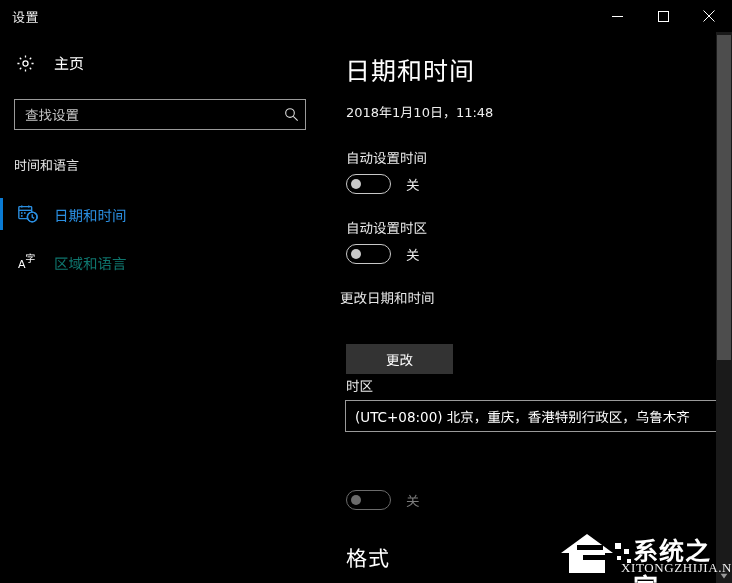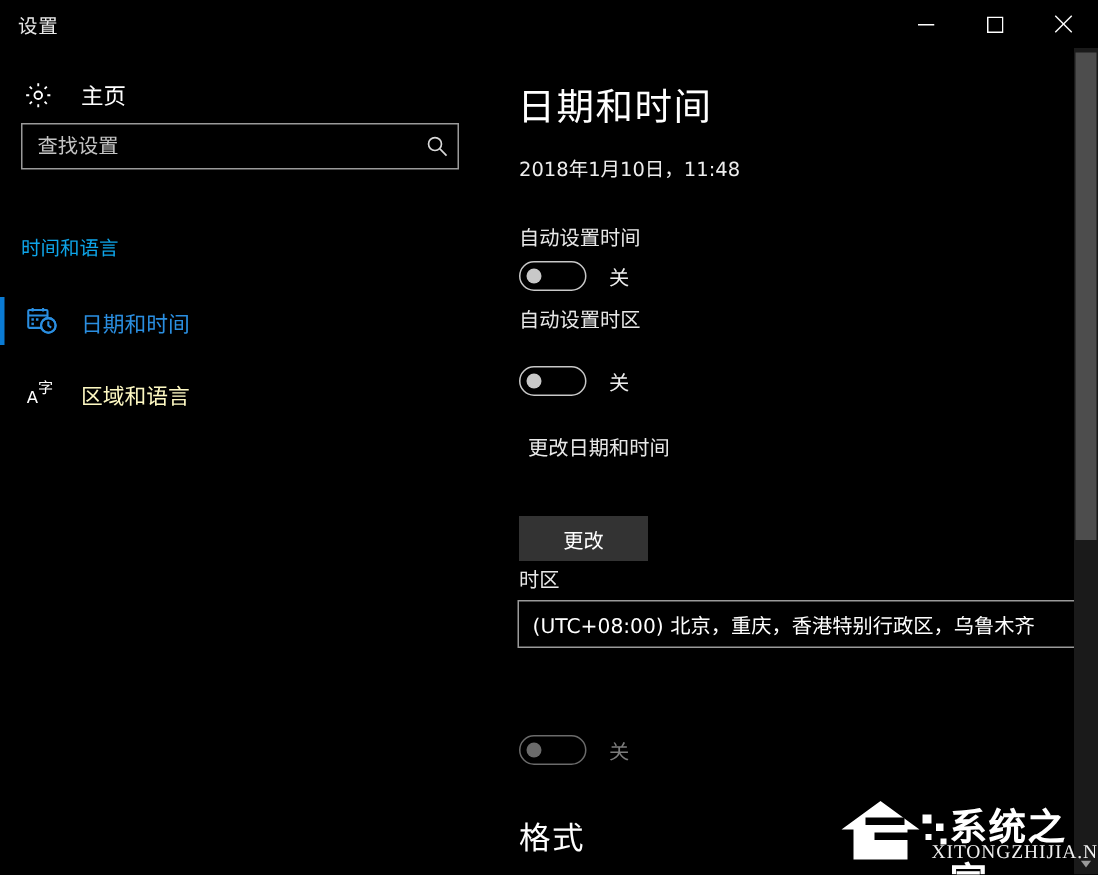--- a/index.html
+++ b/index.html
@@ -65,21 +65,21 @@
     color: #ffffff;
   }
   .home-label {
     margin-left: 18px;
     font-size: 15px;
     color: #ffffff;
   }
 
   .searchbox {
     position: absolute;
-    left: 14px; top: 50px;
+    left: 14px; top: 67px;
     width: 292px; height: 31px;
     border: 1px solid #9a9a9a;
     background: #000000;
     box-sizing: border-box;
     display: flex;
     align-items: center;
   }
   .search-input {
     flex: 1;
     border: none;
@@ -95,21 +95,21 @@
   .search-icon {
     width: 28px; height: 100%;
     display: flex; align-items: center; justify-content: center;
     color: #d9d9d9;
   }
 
   .group-header {
     position: absolute;
     left: 14px; top: 123px;
     font-size: 13px;
-    color: #0ea5e9;
+    color: #e5e5e5;
   }
 
   .navlist {
     position: absolute;
     left: 0; top: 158px;
     width: 340px;
   }
   .navitem {
     position: relative;
     height: 48px;
@@ -129,21 +129,21 @@
   .nav-icon {
     width: 28px; height: 28px;
     display: flex; align-items: center; justify-content: center;
     color: #ffffff;
     flex: none;
   }
   .navitem.selected .nav-icon { color: #2a8ee0; }
   .nav-label {
     margin-left: 12px;
     font-size: 14.5px;
-    color: #fef9c3;
+    color: #0f766e;
   }
   .navitem.selected .nav-label { color: #2a8ee0; }
 
   
   .rightpane {
     position: absolute;
     left: 340px; top: 32px;
     width: 392px; height: 551px;
     background: #000000;
     overflow: hidden;
@@ -162,22 +162,22 @@
     color: #eeeeee;
   }
 
   .section-label {
     font-size: 13.5px;
     color: #e8e8e8;
   }
   .section-label.dim { color: #7c7c7c; }
 
   .s-auto-time   { position: absolute; left: 6px; top: 115px; }
-  .s-auto-tz     { position: absolute; left: 6px; top: 170px; }
-  .s-change-dt   { position: absolute; left: 12px; top: 255px; }
+  .s-auto-tz     { position: absolute; left: 6px; top: 185px; }
+  .s-change-dt   { position: absolute; left: 0; top: 255px; }
   .s-timezone    { position: absolute; left: 6px; top: 343px; }
   .s-dst         { position: absolute; left: 6px; top: 431px; }
   .s-format      { position: absolute; left: 6px; top: 510px;
                    font-size: 21px; color: #ffffff; letter-spacing: 1px; }
 
   .toggle-row {
     position: absolute;
     display: flex;
     align-items: center;
   }
@@ -207,21 +207,21 @@
   .switch-state {
     margin-left: 15px;
     font-size: 13.5px;
     color: #eeeeee;
   }
   .switch-state.dim { color: #7c7c7c; }
 
   .change-button {
     position: absolute;
     left: 6px; top: 312px;
-    width: 86px; height: 30px;
+    width: 107px; height: 30px;
     background: #333333;
     border: none;
     color: #ffffff;
     font-family: inherit;
     font-size: 13.5px;
     cursor: pointer;
     padding: 0;
   }
 
   .tz-dropdown {

